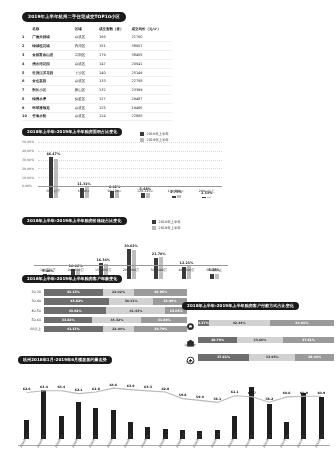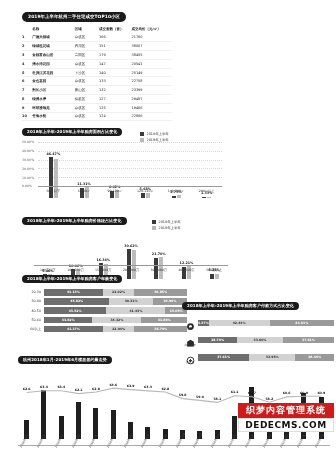--- a/index.html
+++ b/index.html
@@ -514,18 +514,14 @@
           <div class="cxt">2019年1月</div>
           <div class="cxt">2019年2月</div>
           <div class="cxt">2019年3月</div>
           <div class="cxt">2019年4月</div>
           <div class="cxt">2019年5月</div>
           <div class="cxt">2019年6月</div>
         </div>
     </div>
   </div>
 
-  <div class="wm">
-    <div class="l1">织梦内容管理系统</div>
-    <div class="l2">DEDECMS.COM</div>
-  </div>
 
 </div>
 
 </body></html>

